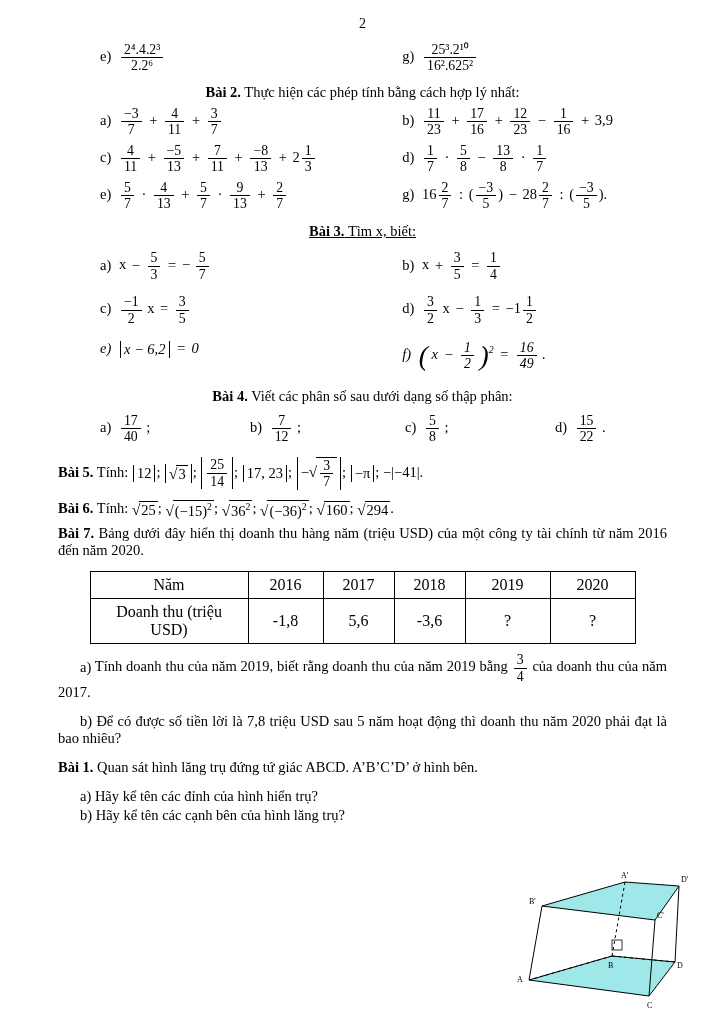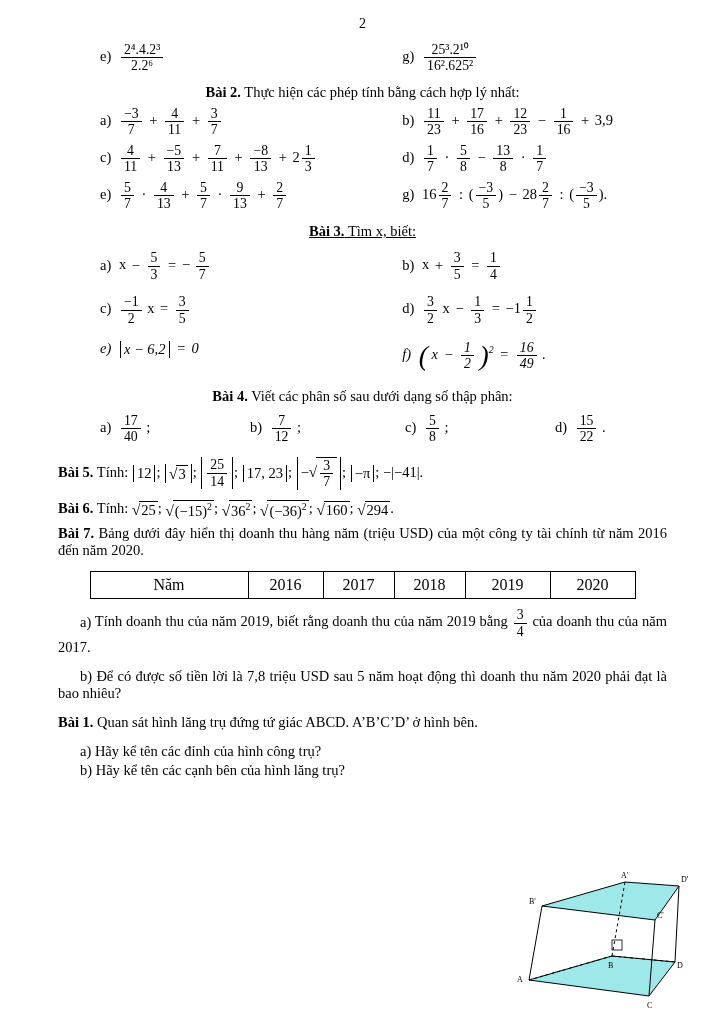--- a/index.html
+++ b/index.html
@@ -348,20 +348,28 @@
     <table class="data">
       <tbody>
           <tr>
         <th class="cell-head" style="width:145px;">Năm</th>
         <th class="cell-head" style="width:62px;">2016</th>
         <th class="cell-head" style="width:58px;">2017</th>
         <th class="cell-head" style="width:58px;">2018</th>
         <th class="cell-head" style="width:72px;">2019</th>
         <th class="cell-head" style="width:72px;">2020</th>
       </tr>
+      <tr>
+        <td>Doanh thu (triệu USD)</td>
+        <td>-1,8</td>
+        <td>5,6</td>
+        <td>-3,6</td>
+        <td>?</td>
+        <td>?</td>
+      </tr>
     </tbody>
       </table>
 
     <div class="para" style="margin-top:8px;">
       <span style="padding-left:22px;">a)</span>
       <span>Tính doanh thu của năm 2019, biết rằng doanh thu của năm 2019 bằng</span>
       <span class="frac"><span class="num">3</span><span class="den">4</span></span>
       <span>của doanh thu của năm 2017.</span>
     </div>
 
@@ -369,21 +377,21 @@
       <span style="padding-left:22px;">b)</span>
       <span>Để có được số tiền lời là 7,8 triệu USD sau 5 năm hoạt động thì doanh thu năm 2020 phải đạt là bao nhiêu?</span>
     </div>
 
 
     <div class="para" style="width:72%;">
       <span class="bold">Bài 1.</span>
       <span>Quan sát hình lăng trụ đứng tứ giác ABCD. A’B’C’D’ ở hình bên.</span>
     </div>
     <div class="para" style="padding-left:22px; width:72%; margin:2px 0;">
-      <span>a) Hãy kể tên các đỉnh của hình công trụ?</span>
+      <span>a) Hãy kể tên các đỉnh của hình hiển trụ?</span>
     </div>
     <div class="para" style="padding-left:22px; width:72%; margin:2px 0;">
       <span>b) Hãy kể tên các cạnh bên của hình lăng trụ?</span>
     </div>
 
   </div>
 
   <div class="fig">
     <svg width="190" height="150" viewBox="0 0 190 150">
 

